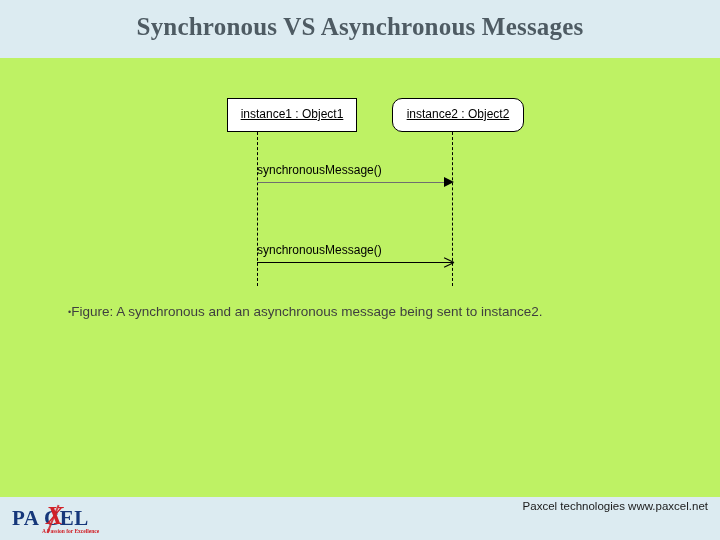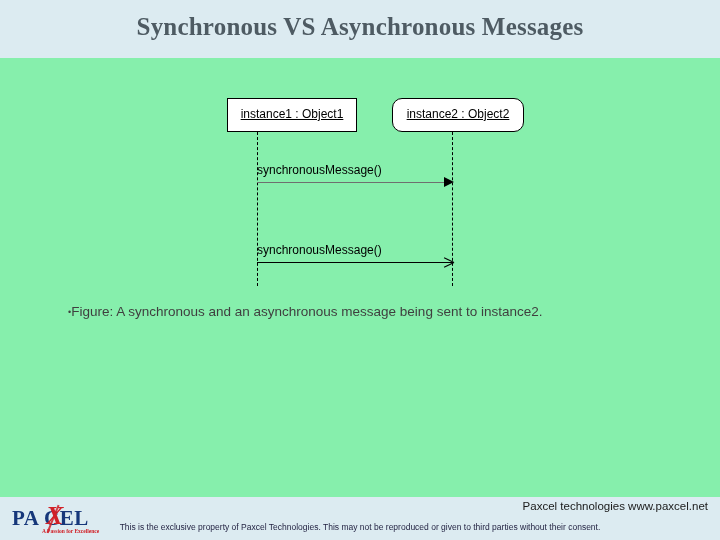--- a/index.html
+++ b/index.html
@@ -7,21 +7,21 @@
     padding: 0;
     background: #ffffff;
   }
   body {
     font-family: "Liberation Sans", sans-serif;
   }
   #slide {
     position: relative;
     width: 720px;
     height: 540px;
-    background: #86efac;
+    background: #bef264;
     overflow: hidden;
   }
 
   
   #header-band {
     position: absolute;
     left: 0;
     top: 0;
     width: 720px;
     height: 58px;
@@ -278,15 +278,14 @@
   <div id="footer-band"></div>
 
   <div id="footer-company">Paxcel technologies  www.paxcel.net</div>
 
   <div id="logo">
     <div id="logo-wordmark">PA    CEL</div>
     <div id="logo-slash"></div>
     <div id="logo-x">X</div>
     <div id="logo-tagline">A Passion for Excellence</div>
   </div>
-  <div id="footer-disclaimer">This is the exclusive property of Paxcel Technologies. This may not be reproduced or given to third parties without their consent.</div>
 
 </div>
 
 </body></html>

